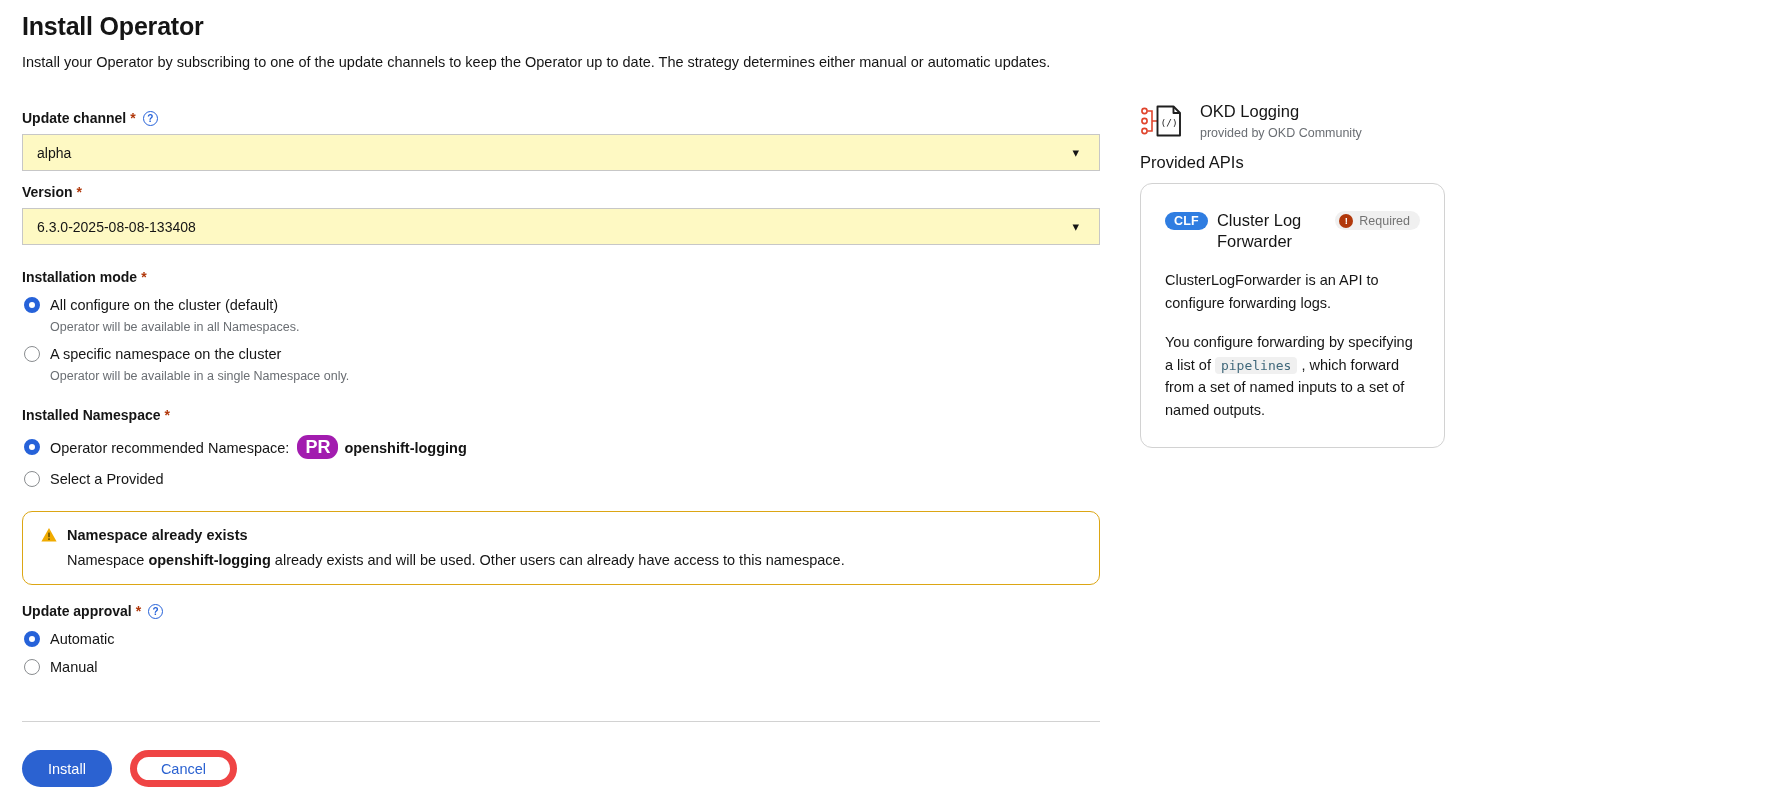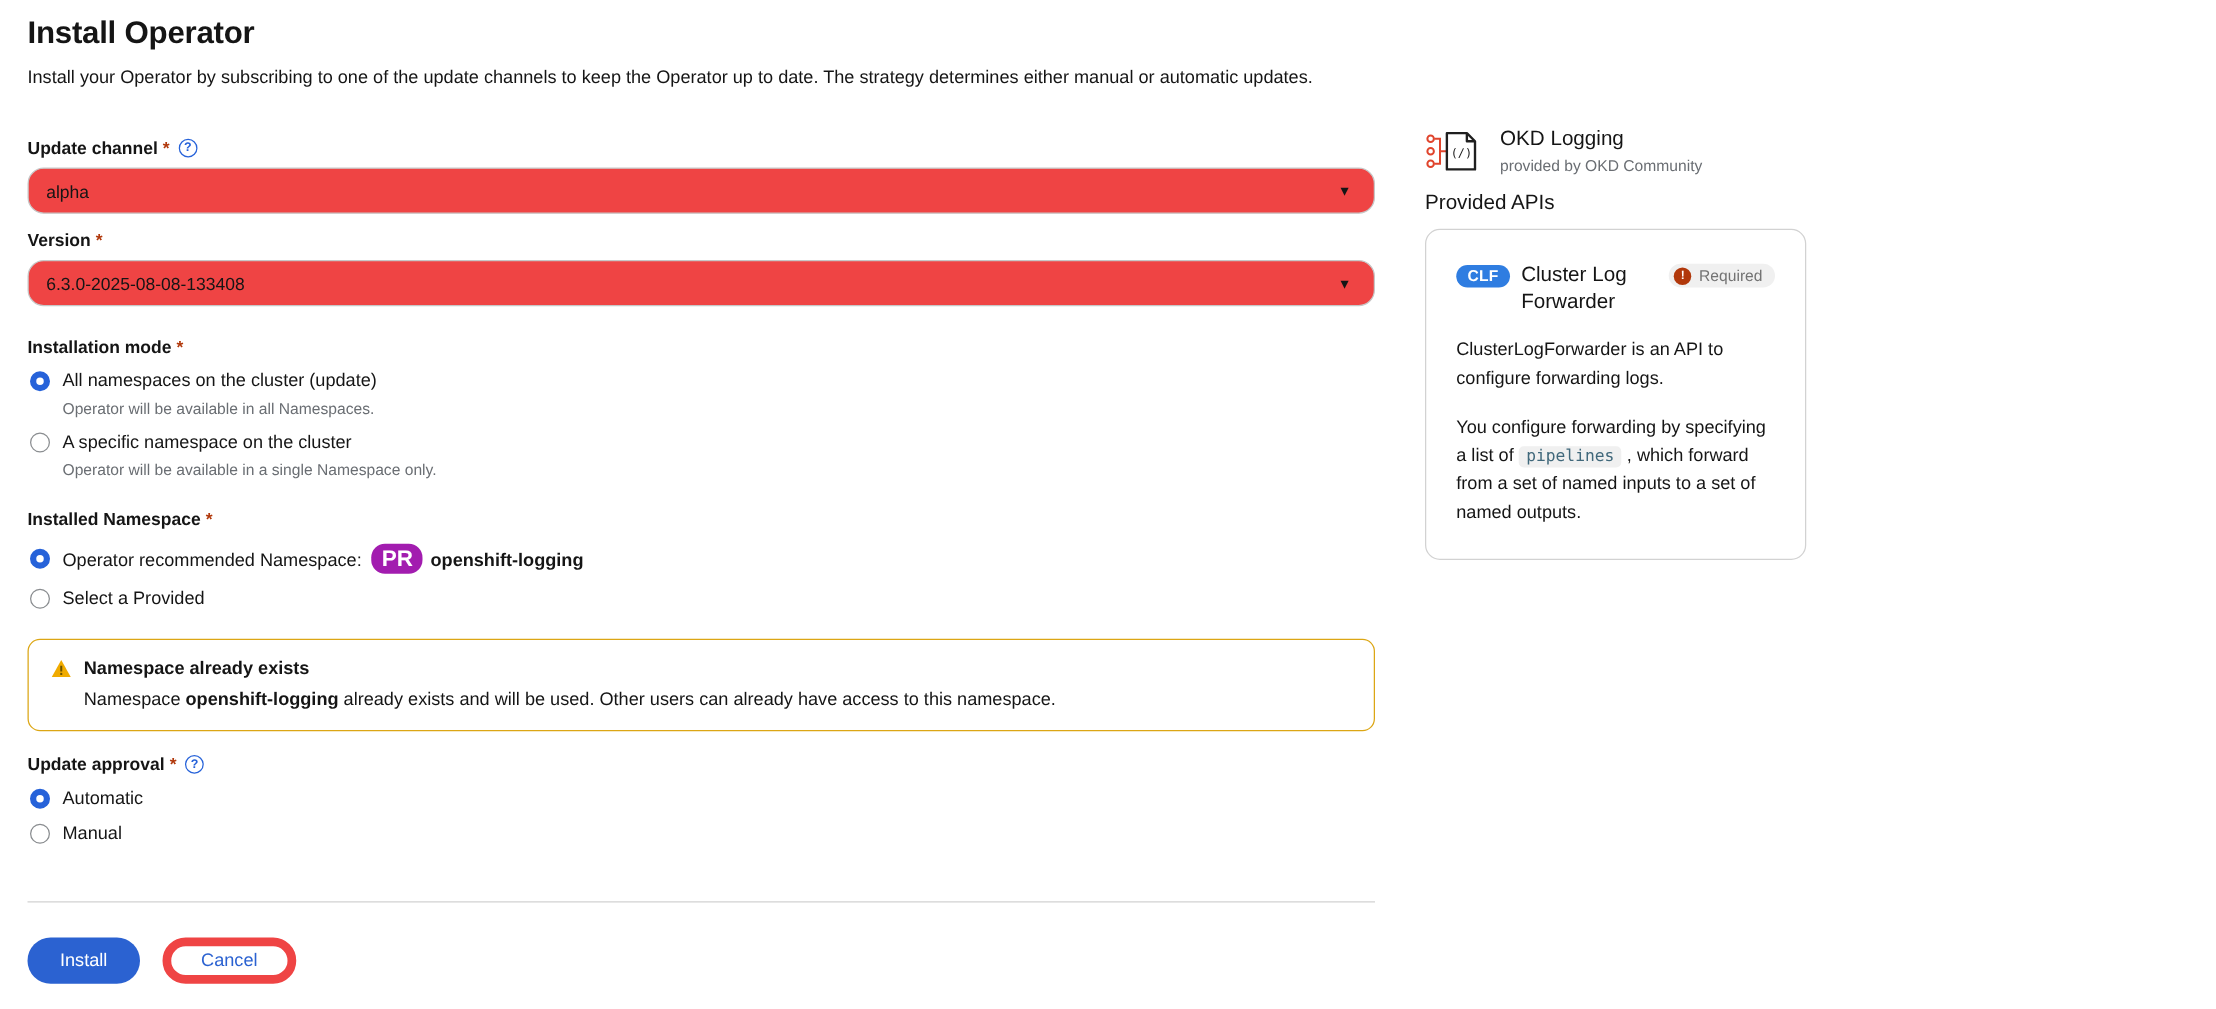--- a/index.html
+++ b/index.html
@@ -15,21 +15,21 @@
   .side-col { margin-left:40px; width:628px; flex:none; margin-top:-8px; }
 
   
   .form-group { margin-bottom:13px; }
   .form-label { font-size:14px; font-weight:700; margin-bottom:8px; display:flex; align-items:center; }
   .required-star { color:#b1380b; margin-left:4px; font-weight:700; }
   .help-icon { display:inline-flex; align-items:center; justify-content:center;
     width:15px; height:15px; border:1px solid #2662d9; border-radius:50%;
     color:#2662d9; font-size:10px; font-weight:700; margin-left:7px; cursor:pointer; }
 
-  .select { height:37px; border:1px solid #c7c7c7; border-radius:13px; background:#ef4444;
+  .select { height:37px; border:1px solid #c7c7c7; border-radius:0; background:#fef9c3;
     display:flex; align-items:center; padding:0 14px; font-size:14px; cursor:pointer;
     justify-content:space-between; }
   .select .caret { font-size:13px; color:#151515; margin-right:6px; }
 
   .group-gap { margin-bottom:24px; }
   .radio-row { display:flex; align-items:center; margin:12px 0 0 2px; cursor:pointer; }
   .radio-dot { width:16px; height:16px; border-radius:50%; flex:none; background:#fff;
     border:1px solid #8a8d90; margin-right:10px; }
   .radio-dot.selected { border:5px solid #2662d9; }
   .radio-label { font-size:14.5px; }
@@ -113,21 +113,21 @@
         </div>
       </div>
 
       <div class="form-group group-gap">
         <div class="form-label">
           <span>Installation mode</span>
             <span class="required-star">*</span>
         </div>
         <div class="radio-row">
           <span class="radio-dot selected"></span>
-          <span class="radio-label">All namespaces on the cluster (update)</span>
+          <span class="radio-label">All configure on the cluster (default)</span>
         </div>
         <div class="helper-text">Operator will be available in all Namespaces.</div>
         <div class="radio-row">
           <span class="radio-dot"></span>
           <span class="radio-label">A specific namespace on the cluster</span>
         </div>
         <div class="helper-text">Operator will be available in a single Namespace only.</div>
       </div>
 
       <div class="form-group">

